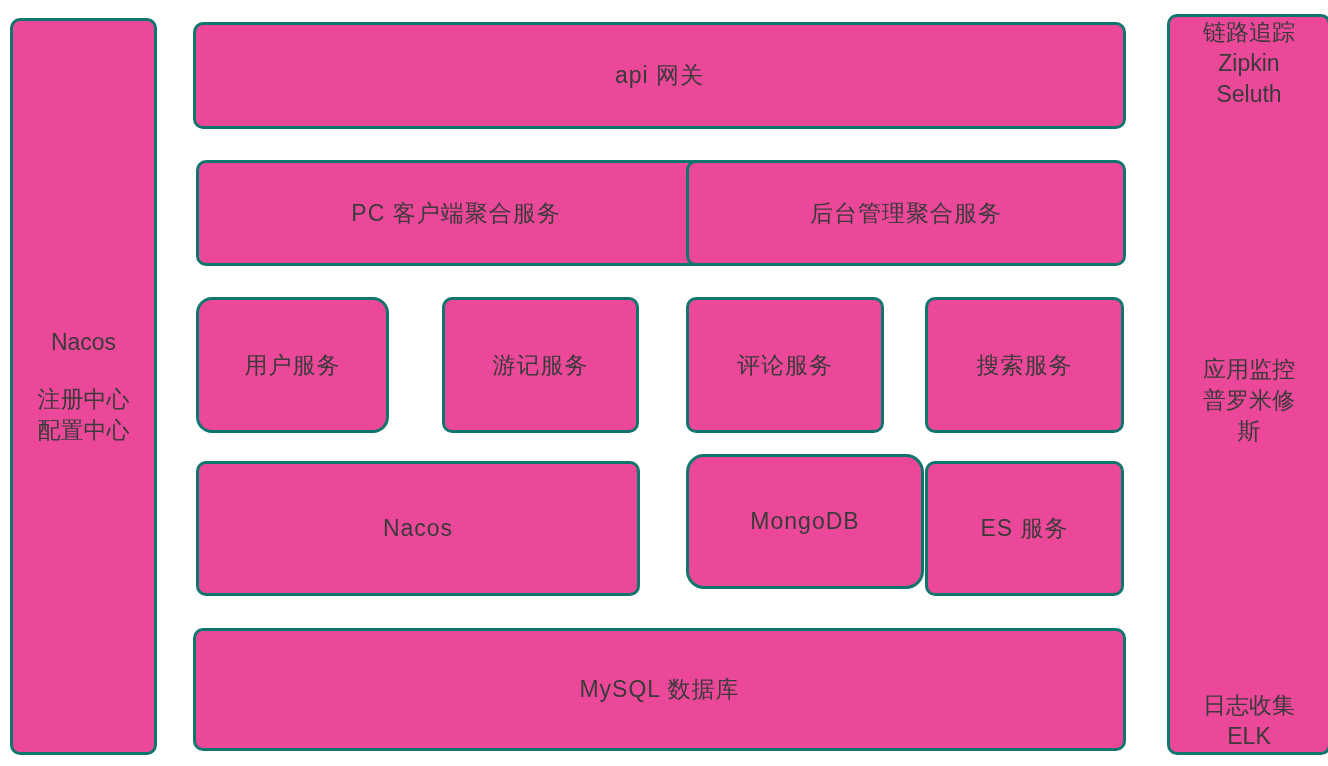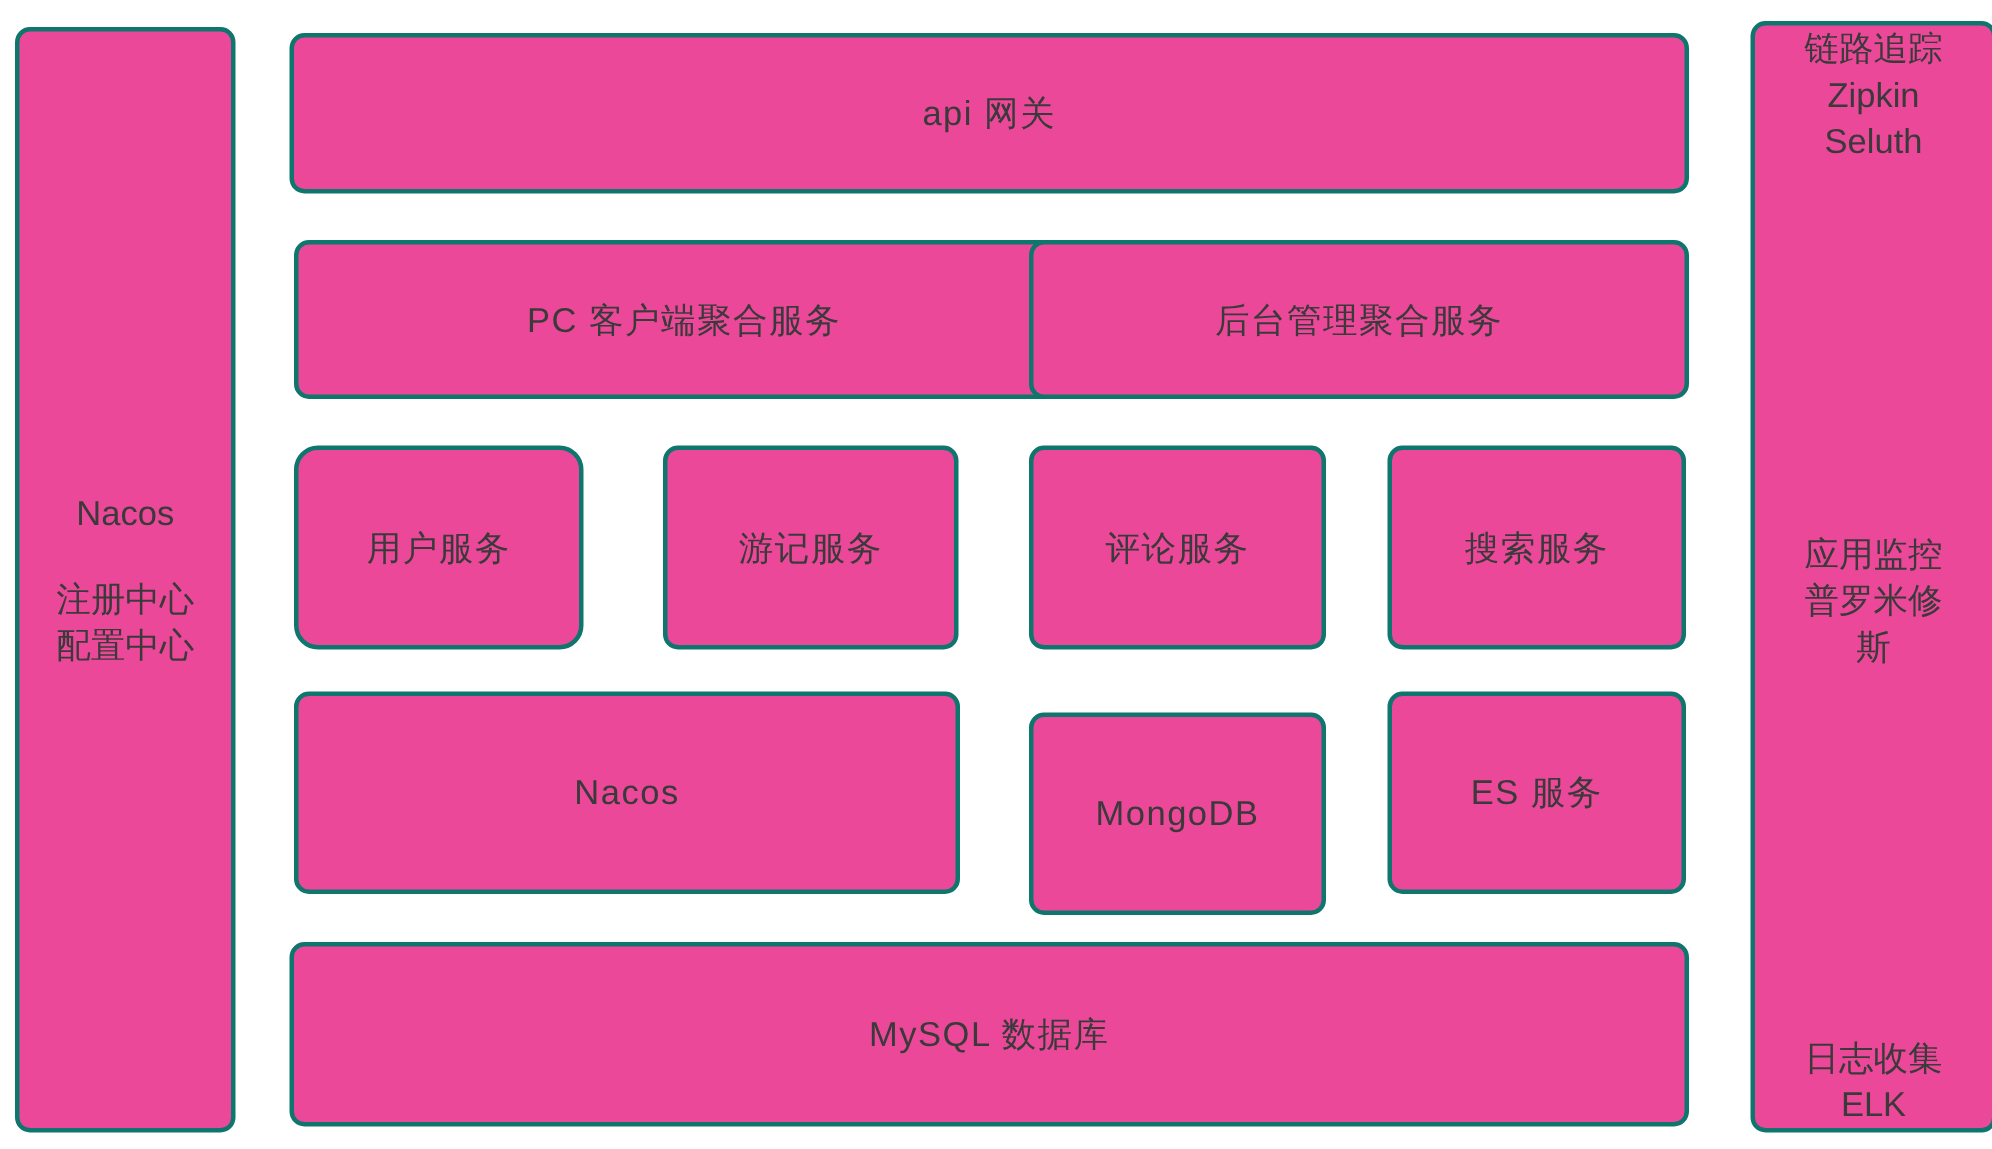--- a/index.html
+++ b/index.html
@@ -58,21 +58,21 @@
   .panel.right .group { width: 104px; }
   
   .b-api    { left: 193px; top: 22px;  width: 933px; height: 107px; }
   .b-pc     { left: 196px; top: 160px; width: 520px; height: 106px; }
   .b-admin  { left: 686px; top: 160px; width: 440px; height: 106px; }
   .b-user   { left: 196px; top: 297px; width: 193px; height: 136px; border-radius: 16px; }
   .b-travel { left: 442px; top: 297px; width: 197px; height: 136px; }
   .b-comment{ left: 686px; top: 297px; width: 198px; height: 136px; }
   .b-search { left: 925px; top: 297px; width: 199px; height: 136px; }
   .b-redis  { left: 196px; top: 461px; width: 444px; height: 135px; }
-  .b-mongo  { left: 686px; top: 475px; width: 198px; height: 135px; }
+  .b-mongo  { left: 686px; top: 454px; width: 238px; height: 135px; border-radius: 18px; }
   .b-es     { left: 925px; top: 461px; width: 199px; height: 135px; }
   .b-mysql  { left: 193px; top: 628px; width: 933px; height: 123px; }
 </style>
 </head>
 <body>
 
 <div class="canvas">
 
   <div class="panel left">
     <div class="panel-title">Nacos</div>

